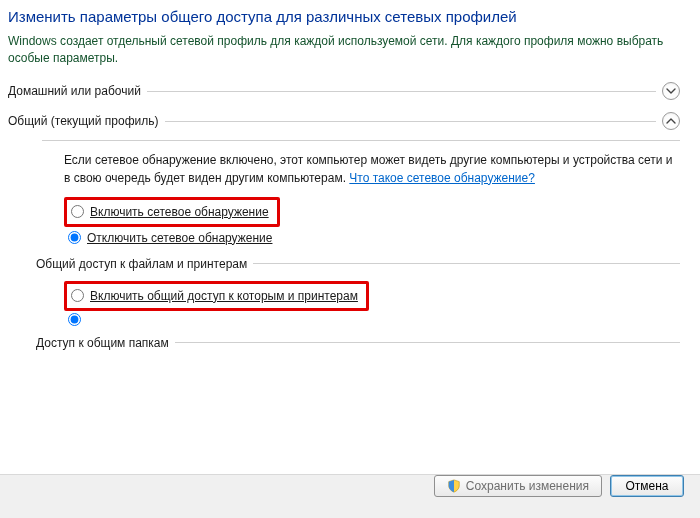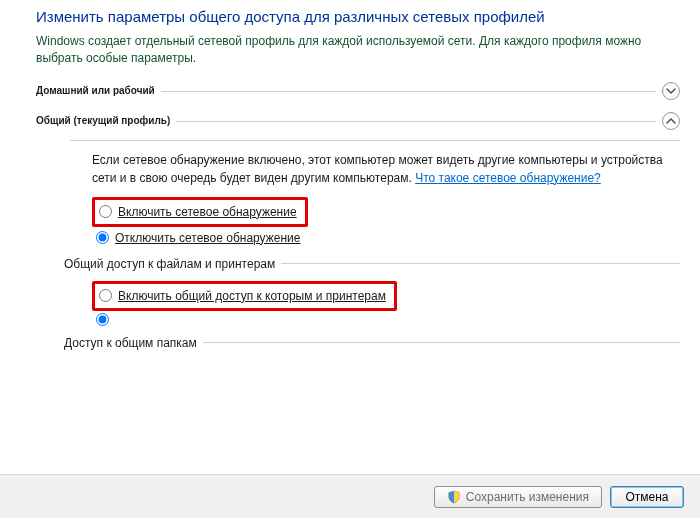--- a/index.html
+++ b/index.html
@@ -7,21 +7,21 @@
   body {
     width: 700px;
     height: 518px;
     font-family: "Segoe UI", Tahoma, sans-serif;
     font-size: 12px;
     color: #1a1a1a;
     background: #ffffff;
     position: relative;
   }
   .content {
-    padding: 8px 20px 0 36px;
+    padding: 8px 20px 0 8px;
     height: 470px;
     overflow: hidden;
   }
   .page-title {
     color: #003399;
     font-size: 15px;
     font-weight: 400;
     margin: 0 0 8px 0;
   }
   .intro {
@@ -30,24 +30,23 @@
     margin: 0 0 14px 0;
     color: #14532d;
   }
   .section-header {
     display: flex;
     align-items: center;
     margin: 6px 0 2px 0;
     cursor: pointer;
   }
   .section-header .sh-label {
-    font-size: 10px;
+    font-size: 12px;
     color: #1a1a1a;
     white-space: nowrap;
-    font-weight: bold;
   }
   .section-header .sh-rule {
     flex: 1;
     border-bottom: 1px solid #cfcfcf;
     margin: 0 6px 0 6px;
     height: 1px;
     margin-top: 2px;
   }
   .chev-btn {
     width: 18px;
@@ -105,21 +104,21 @@
     padding: 1px 4px 1px 0;
   }
 
   .footer {
     position: absolute;
     left: 0; right: 0; bottom: 0;
     height: 44px;
     background: #f0f0f0;
     border-top: 1px solid #d9d9d9;
     display: flex;
-    align-items: center;
+    align-items: flex-start;
     justify-content: flex-end;
     padding: 0 16px;
     gap: 8px;
   }
   .btn {
     font-family: inherit;
     font-size: 12px;
     padding: 3px 12px;
     background: linear-gradient(#fdfdfd, #e9e9e9);
     border: 1px solid #8f8f8f;

